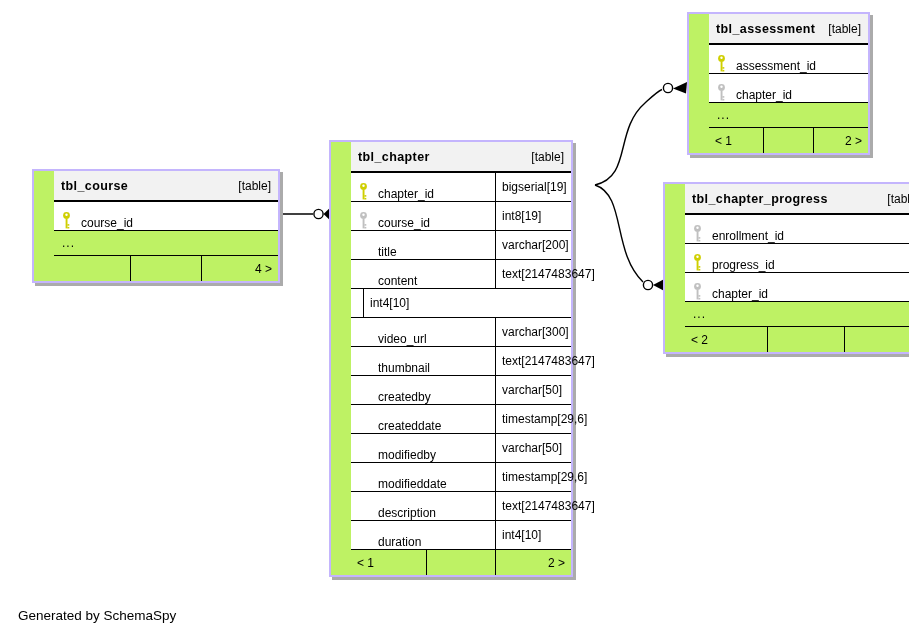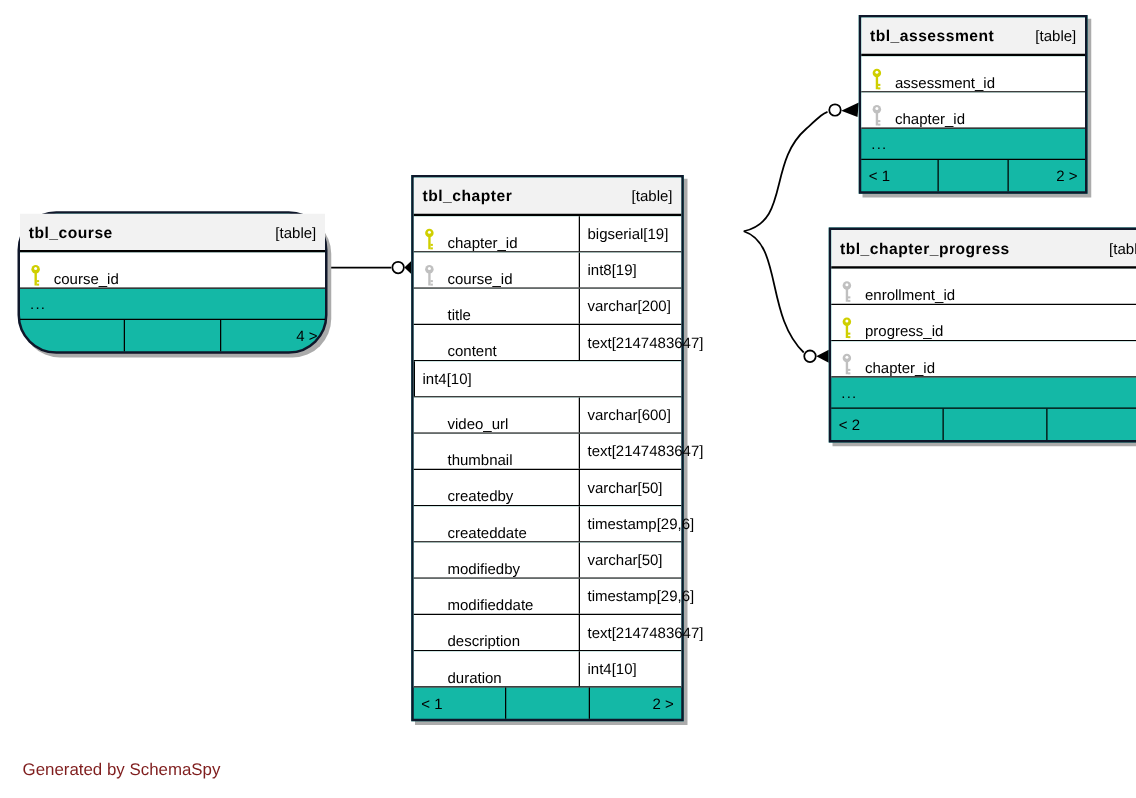--- a/index.html
+++ b/index.html
@@ -1,44 +1,44 @@
 <!DOCTYPE html>
 <html><head>
 <meta charset="utf-8">
 <style>
   html,body{margin:0;padding:0;background:#fff;}
   #canvas{position:relative;width:909px;height:638px;background:#ffffff;overflow:hidden;
           font-family:"Liberation Sans","DejaVu Sans",sans-serif;color:#000;}
   #wires{position:absolute;left:0;top:0;z-index:0;}
-  .db-table{position:absolute;z-index:1;background:#14b8a6;border:2px solid #0f172a;
-            box-shadow:3px 3px 0 0 #ababab;box-sizing:border-box;font-size:12px;}
-  #t0{left:14px;top:169px;width:248px;border-radius:31px;}
-  #t1{left:329px;top:140px;width:218px;}
+  .db-table{position:absolute;z-index:1;background:#bef264;border:2px solid #c4b5fd;
+            box-shadow:3px 3px 0 0 #ababab;box-sizing:border-box;font-size:12px;padding-left:20px;}
+  #t0{left:32px;top:169px;width:248px;}
+  #t1{left:329px;top:140px;width:244px;}
   #t2{left:687px;top:12px;width:183px;}
   #t3{left:663px;top:182px;width:266px;}
   .db-header{display:flex;justify-content:space-between;align-items:center;height:29px;
              background:#f2f2f2;border-bottom:2px solid #000;padding:0 7px;}
   .db-title{font-weight:bold;font-size:12.5px;letter-spacing:.4px;}
   .db-tag{font-size:12px;text-align:right;}
   .db-row{display:flex;align-items:stretch;height:28px;border-bottom:1px solid #000;background:#fff;}
   .db-rows .db-row:last-child{border-bottom:1px solid #000;}
   .cell-name{display:flex;align-items:flex-end;flex:1 1 auto;min-width:0;}
   .cell-name.w-fixed{flex:0 0 132px;}
   .icon-slot{width:20px;padding-left:7px;display:flex;align-items:center;}
   .cell-type{flex:1 1 auto;border-left:1px solid #000;display:flex;align-items:center;
-             padding-left:6px;font-size:12px;}
+             padding-left:6px;font-size:12px;margin-left:12px;}
   .db-ellipsis{height:24px;display:flex;align-items:center;padding-left:8px;
                border-bottom:1px solid #000;letter-spacing:1px;}
   .db-footer{display:flex;height:25px;}
   .db-footer .fcell{flex:1 1 0;display:flex;align-items:center;}
   .db-footer .fcell + .fcell{border-left:1px solid #000;}
   .db-footer .f-left{justify-content:flex-start;padding-left:6px;}
   .db-footer .f-mid{justify-content:center;}
   .db-footer .f-right{justify-content:flex-end;padding-right:6px;}
-  #note{position:absolute;left:18px;top:608px;font-size:13.5px;color:#7f1d1d;z-index:1;}
+  #note{position:absolute;left:18px;top:608px;font-size:13.5px;color:#000000;z-index:1;}
 </style>
 </head>
 <body>
 
 <div id="canvas">
 
   <svg id="wires" width="909" height="638">
 
     <g>
       <line x1="262" y1="214" x2="313" y2="214" stroke="#000" stroke-width="1.4"></line>
@@ -139,21 +139,21 @@
           <div class="cell-type">text[2147483647]</div>
         </div>
         <div class="db-row">
           <div class="cell-type">int4[10]</div>
         </div>
         <div class="db-row">
           <div class="cell-name w-fixed">
             <span class="icon-slot"></span>
             <span>video_url</span>
           </div>
-          <div class="cell-type">varchar[600]</div>
+          <div class="cell-type">varchar[300]</div>
         </div>
         <div class="db-row">
           <div class="cell-name w-fixed">
             <span class="icon-slot"></span>
             <span>thumbnail</span>
           </div>
           <div class="cell-type">text[2147483647]</div>
         </div>
         <div class="db-row">
           <div class="cell-name w-fixed">

